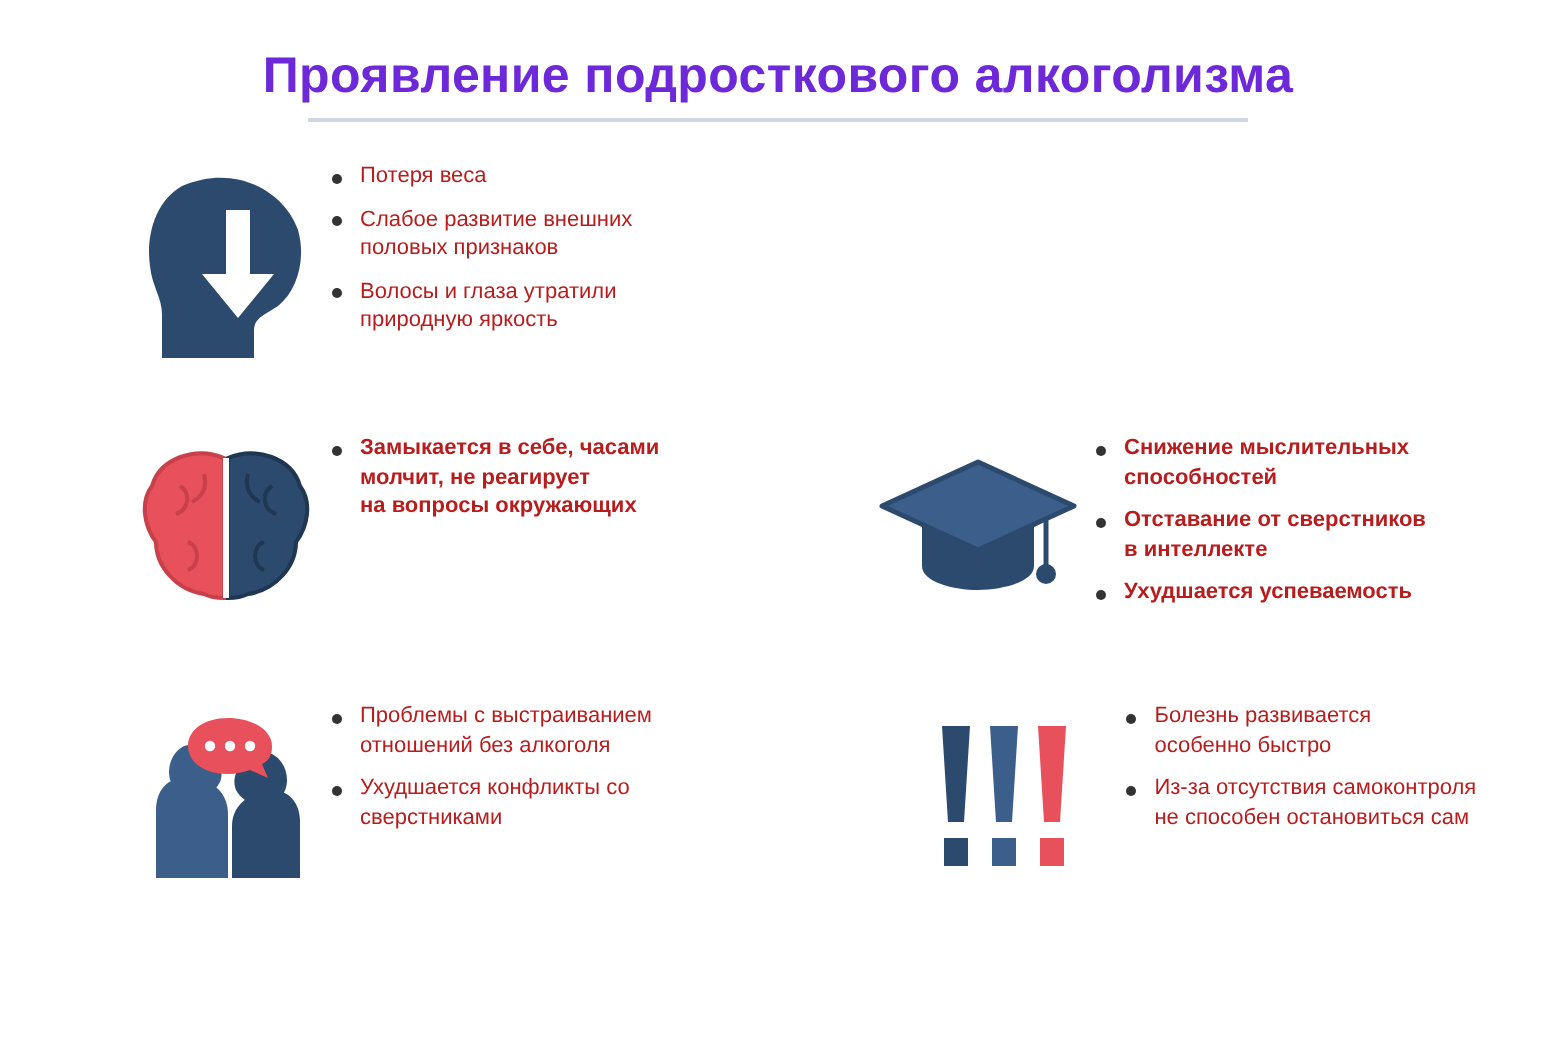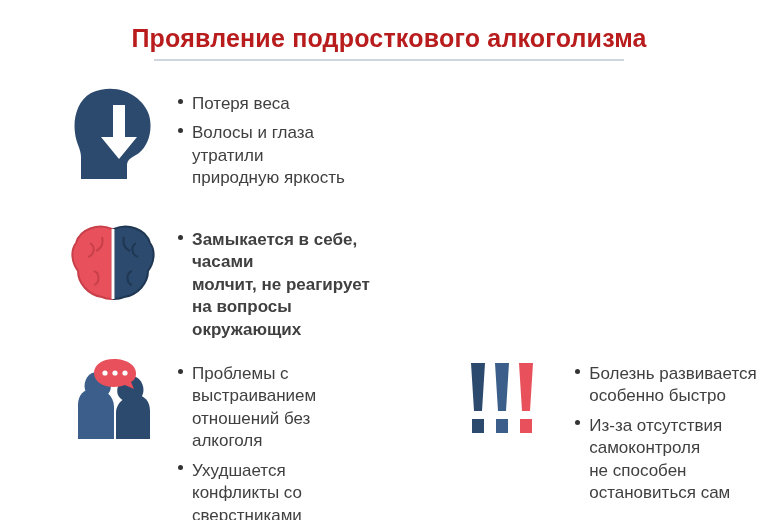--- a/index.html
+++ b/index.html
@@ -14,21 +14,21 @@
     overflow: hidden;
   }
   .page {
     position: relative;
     width: 778px;
     height: 520px;
     box-sizing: border-box;
   }
   .title {
     text-align: center;
-    color: #b91c1c;
+    color: #6d28d9;
     font-size: 25px;
     font-weight: bold;
     letter-spacing: 0.2px;
     padding-top: 24px;
     padding-bottom: 6px;
   }
   .title-rule {
     width: 470px;
     height: 2px;
     background: #cfd6dd;
@@ -51,24 +51,24 @@
   .icon-wrap {
     width: 118px;
     min-width: 118px;
     display: flex;
     align-items: flex-start;
     justify-content: center;
     padding-top: 4px;
   }
   .list {
     padding: 0;
-    margin: 12px;
+    margin: 0;
     list-style: none;
-    font-size: 17px;
-    color: #404040;
+    font-size: 11px;
+    color: #b91c1c;
     line-height: 1.32;
   }
   .list li {
     position: relative;
     padding-left: 14px;
     margin-bottom: 7px;
     max-width: 235px;
   }
   .list li:before {
     content: "";
@@ -105,20 +105,21 @@
       <div class="cell cell-left">
         <div class="icon-wrap">
           <svg class="svg-box" width="86" height="100" viewBox="0 0 86 100">
             <path d="M20 8 C6 16 2 34 4 48 C5 58 10 64 10 72 L10 94 L56 94 L56 80 C56 74 62 72 68 68 C78 60 82 44 78 30 C72 12 48 -4 20 8 Z" fill="#2c4a6e"></path>
             <path d="M12 60 C8 58 6 54 8 50 C10 46 16 46 18 50" fill="none" stroke="#2c4a6e" stroke-width="3"></path>
             <path d="M42 20 L42 52 L30 52 L48 74 L66 52 L54 52 L54 20 Z" fill="#ffffff"></path>
           </svg>
         </div>
         <ul class="list">
           <li>Потеря веса</li>
+          <li>Слабое развитие внешних<br>половых признаков</li>
           <li>Волосы и глаза утратили<br>природную яркость</li>
         </ul>
       </div>
 
 
     </div>
 
     <div class="row row2">
 
       <div class="cell cell-left">
@@ -129,20 +130,35 @@
             <path d="M22 22 C28 26 26 34 20 36 M26 50 C32 52 32 62 26 64 M34 16 C36 24 32 28 28 30" fill="none" stroke="#c8404a" stroke-width="2"></path>
             <path d="M68 22 C62 26 64 34 70 36 M64 50 C58 52 58 62 64 64 M56 16 C54 24 58 28 62 30" fill="none" stroke="#1f3752" stroke-width="2"></path>
             <rect x="43.5" y="8" width="3" height="70" fill="#ffffff"></rect>
           </svg>
         </div>
         <ul class="list">
           <li>Замыкается в себе, часами<br>молчит, не реагирует<br>на вопросы окружающих</li>
         </ul>
       </div>
 
+      <div class="cell cell-right">
+        <div class="icon-wrap">
+          <svg class="svg-box" width="104" height="84" viewBox="0 0 104 84">
+            <path d="M52 10 L100 32 L52 54 L4 32 Z" fill="#3b5f8a" stroke="#2c4a6e" stroke-width="2.5" stroke-linejoin="round"></path>
+            <path d="M24 40 L24 62 C24 70 40 74 52 74 C64 74 80 70 80 62 L80 40 L52 54 Z" fill="#2c4a6e"></path>
+            <path d="M86 38 L86 62" fill="none" stroke="#2c4a6e" stroke-width="2.5"></path>
+            <circle cx="86" cy="66" r="5" fill="#2c4a6e"></circle>
+          </svg>
+        </div>
+        <ul class="list">
+          <li>Снижение мыслительных<br>способностей</li>
+          <li>Отставание от сверстников<br>в интеллекте</li>
+          <li>Ухудшается успеваемость</li>
+        </ul>
+      </div>
 
     </div>
 
     <div class="row row3">
 
       <div class="cell cell-left">
         <div class="icon-wrap">
           <svg class="svg-box" width="104" height="88" viewBox="0 0 104 88">
             <path d="M30 34 C22 34 16 40 16 50 L16 84 L52 84 L52 52 C52 40 42 34 34 34 Z" fill="#3b5f8a"></path>
             <path d="M30 18 C22 22 20 34 26 40 C32 46 44 44 48 36 C52 26 40 14 30 18 Z" fill="#3b5f8a"></path>

